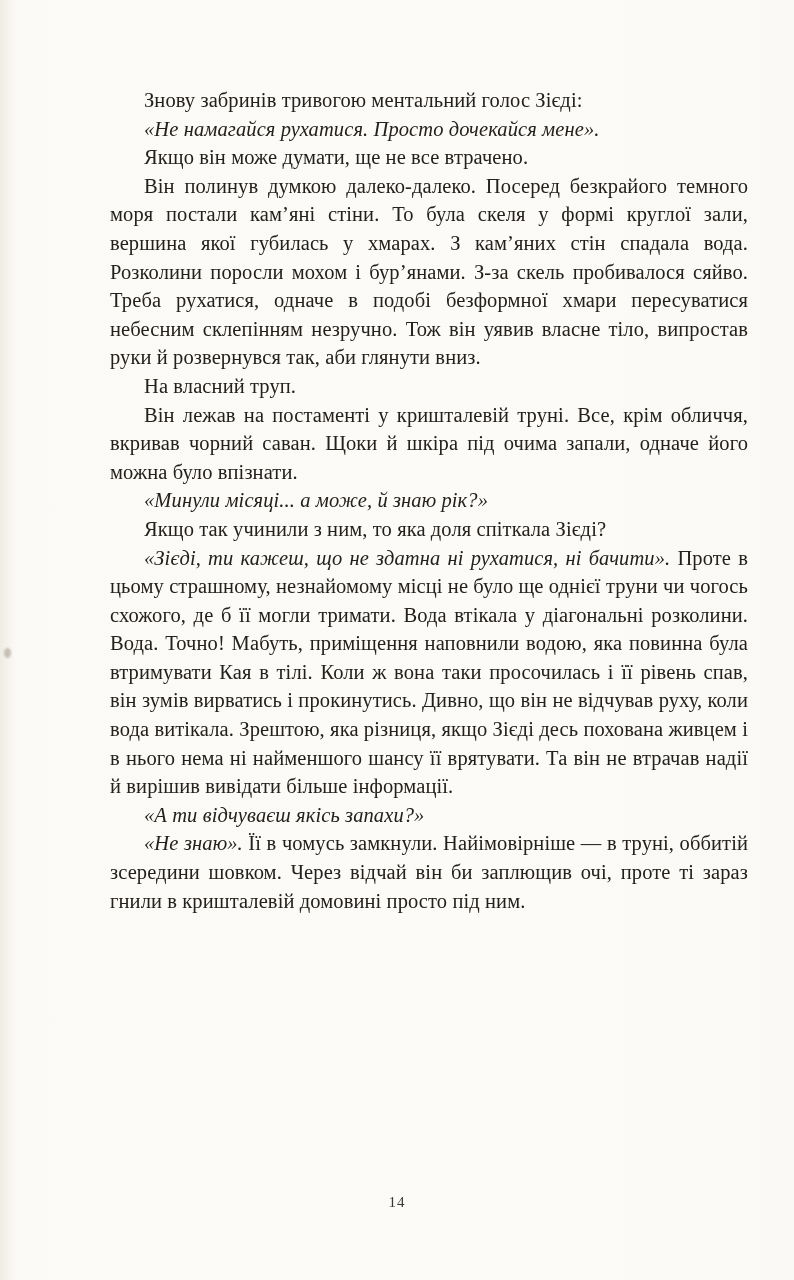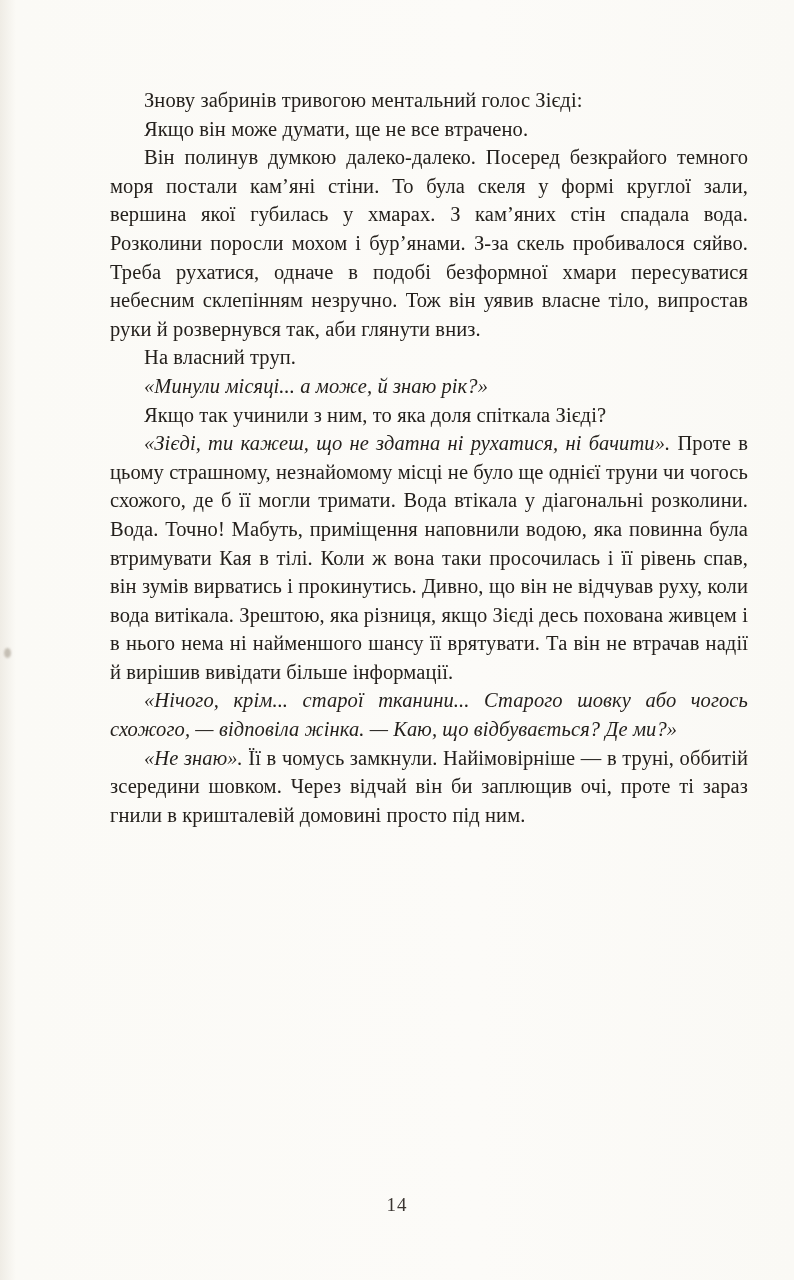--- a/index.html
+++ b/index.html
@@ -47,35 +47,37 @@
   }
   .run.italic {
     font-style: italic;
   }
   .page-number {
     position: absolute;
     left: 0;
     right: 0;
     top: 1194px;
     text-align: center;
-    font-size: 19px;
+    font-size: 15px;
     letter-spacing: 1px;
     color: #3a3531;
   }
 </style>
 </head>
 <body>
 
 <div class="page">
   <div class="speck"></div>
   <div class="text-block">
       <p class="para"><span class="run">Знову забринів тривогою ментальний голос Зієді:</span></p>
+      <p class="para"><span class="run italic">«Не намагайся рухатися. Просто дочекайся мене».</span></p>
       <p class="para"><span class="run">Якщо він може думати, ще не все втрачено.</span></p>
       <p class="para"><span class="run">Він полинув думкою далеко-далеко. Посеред безкрайого темного моря постали кам’яні стіни. То була скеля у формі круглої зали, вершина якої губилась у хмарах. З кам’яних стін спадала вода. Розколини поросли мохом і бур’янами. З-за скель пробивалося сяйво. Треба рухатися, одначе в подобі безформної хмари пересуватися небесним склепінням незручно. Тож він уявив власне тіло, випростав руки й розвернувся так, аби глянути вниз.</span></p>
       <p class="para"><span class="run">На власний труп.</span></p>
+      <p class="para"><span class="run">Він лежав на постаменті у кришталевій труні. Все, крім обличчя, вкривав чорний саван. Щоки й шкіра під очима запали, одначе його можна було впізнати.</span></p>
       <p class="para"><span class="run italic">«Минули місяці... а може, й знаю рік?»</span></p>
       <p class="para"><span class="run">Якщо так учинили з ним, то яка доля спіткала Зієді?</span></p>
       <p class="para"><span class="run italic">«Зієді, ти кажеш, що не здатна ні рухатися, ні бачити».</span><span class="run"> Проте в цьому страшному, незнайомому місці не було ще однієї труни чи чогось схожого, де б її могли тримати. Вода втікала у діагональні розколини. Вода. Точно! Мабуть, приміщення наповнили водою, яка повинна була втримувати Кая в тілі. Коли ж вона таки просочилась і її рівень спав, він зумів вирватись і прокинутись. Дивно, що він не відчував руху, коли вода витікала. Зрештою, яка різниця, якщо Зієді десь похована живцем і в нього нема ні найменшого шансу її врятувати. Та він не втрачав надії й вирішив вивідати більше інформації.</span></p>
-      <p class="para"><span class="run italic">«Нічого, крім... старої тканини... Старого шовку або чогось схожого, — відповіла жінка. — Каю, що відбувається? Де ми?»</span></p>
+      <p class="para"><span class="run italic">«А ти відчуваєш якісь запахи?»</span></p>
       <p class="para"><span class="run italic">«Не знаю».</span><span class="run"> Її в чомусь замкнули. Найімовірніше — в труні, оббитій зсередини шовком. Через відчай він би заплющив очі, проте ті зараз гнили в кришталевій домовині просто під ним.</span></p>
     </div>
   <div class="page-number">14</div>
 </div>
 
 </body></html>

